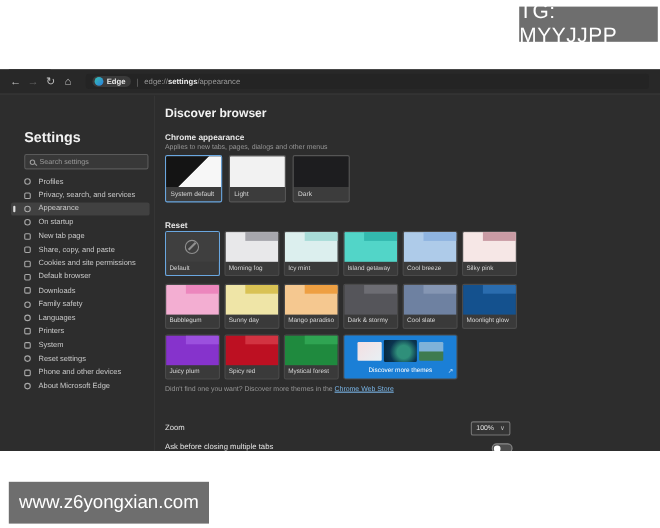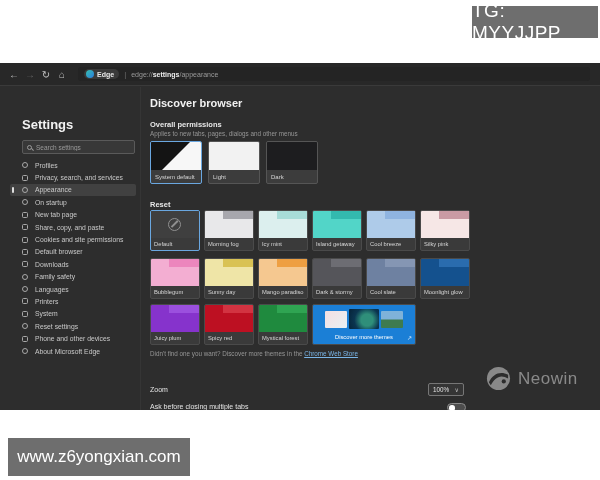--- a/index.html
+++ b/index.html
@@ -190,21 +190,21 @@
       <div class="srow">
           <span class="ic c"></span>
           <span class="slbl">About Microsoft Edge</span>
         </div>
     </div>
   </div>
 
   <div class="content">
     <div class="pg-title">Discover browser</div>
 
-    <div class="sec-h overall-h">Overall permissions</div>
+    <div class="sec-h overall-h">Chrome appearance</div>
     <div class="caption">Applies to new tabs, pages, dialogs and other menus</div>
 
     <div class="cards">
       <div class="card sel">
         <div class="cthumb sysdef"></div>
         <div class="clbl">System default</div>
       </div>
       <div class="card">
         <div class="cthumb" style="background: rgb(242, 242, 242);"></div>
         <div class="clbl">Light</div>
@@ -333,24 +333,16 @@
       <span class="chev">∨</span>
     </div>
 
     <div class="ask-label">Ask before closing multiple tabs</div>
     <div class="toggle">
         <span class="knob"></span>
       </div>
 
   </div>
 
-  <div class="neowin">
-    <svg width="25" height="25" viewBox="0 0 26 26">
-      <circle cx="13" cy="13" r="12" fill="#9a9a9a"></circle>
-      <path d="M3 17 C7 8 15 5 23 9 L23 13 C15 8 9 12 5 20 Z" fill="#2d2d2d"></path>
-      <circle cx="18.5" cy="16" r="2.2" fill="#2d2d2d"></circle>
-    </svg>
-    <span class="nw-text">Neowin</span>
-  </div>
 
 </div>
 
 <div class="wm-bottom">www.z6yongxian.com</div>
 
 </body></html>

